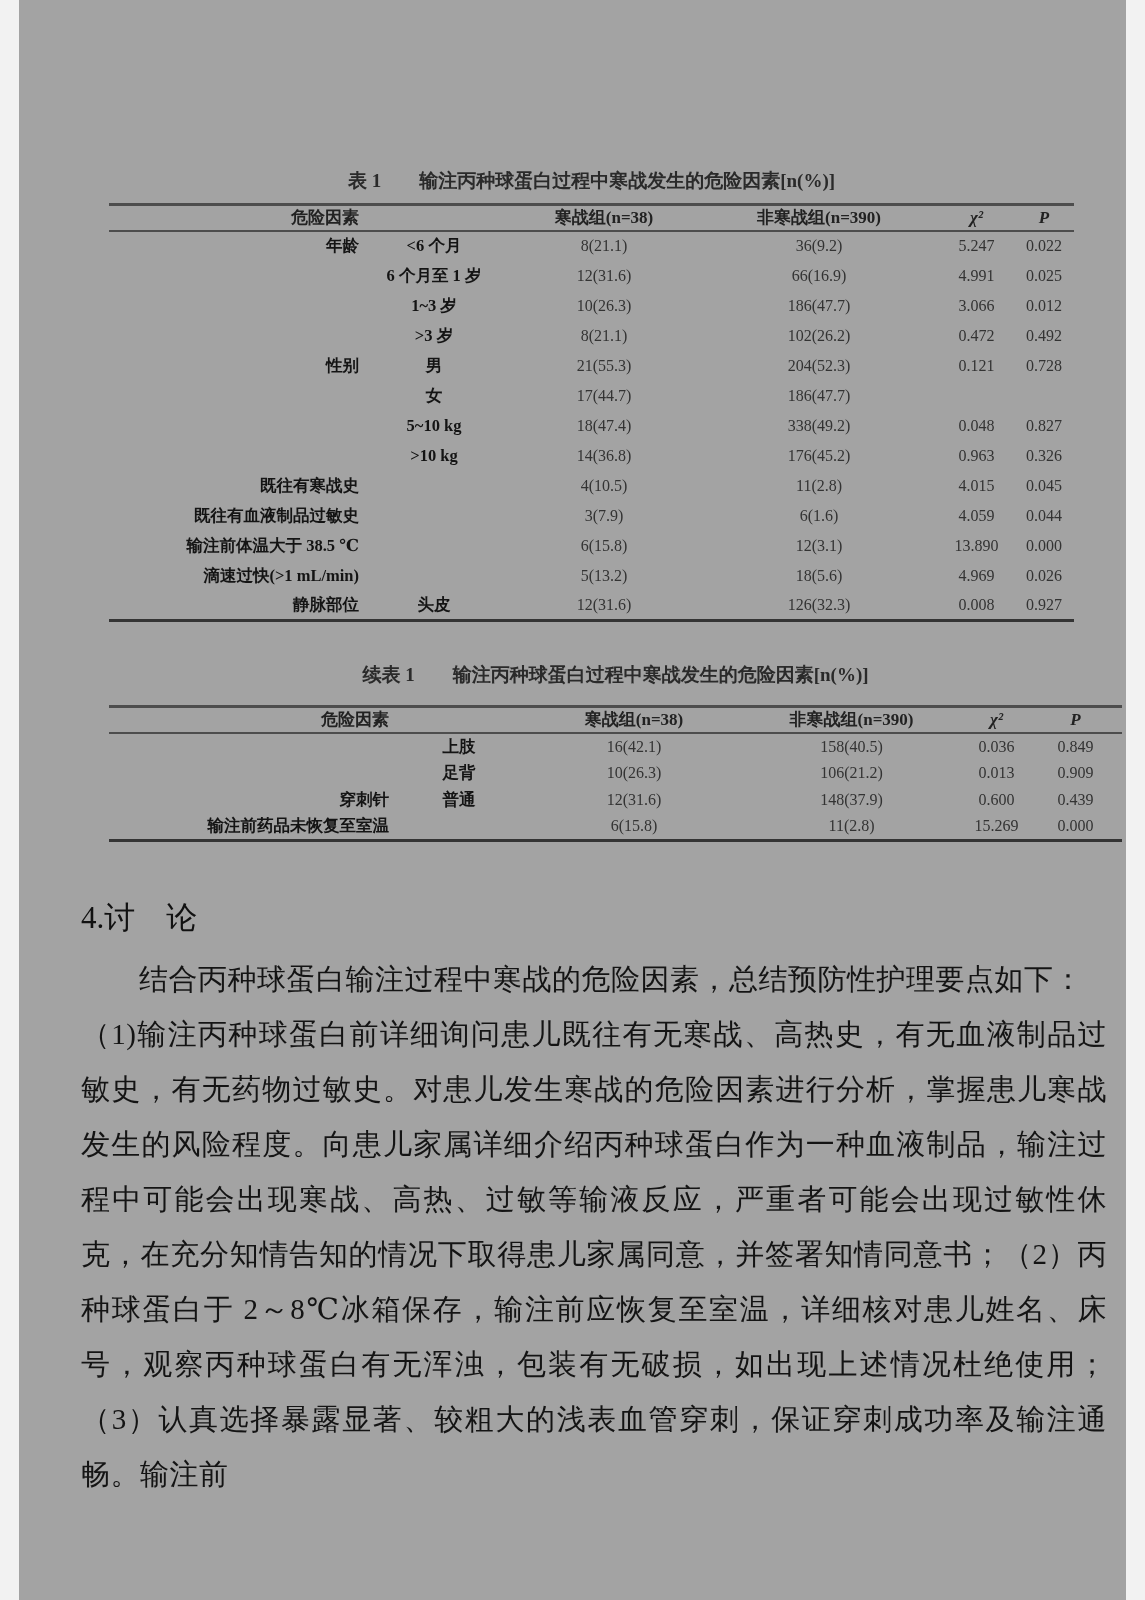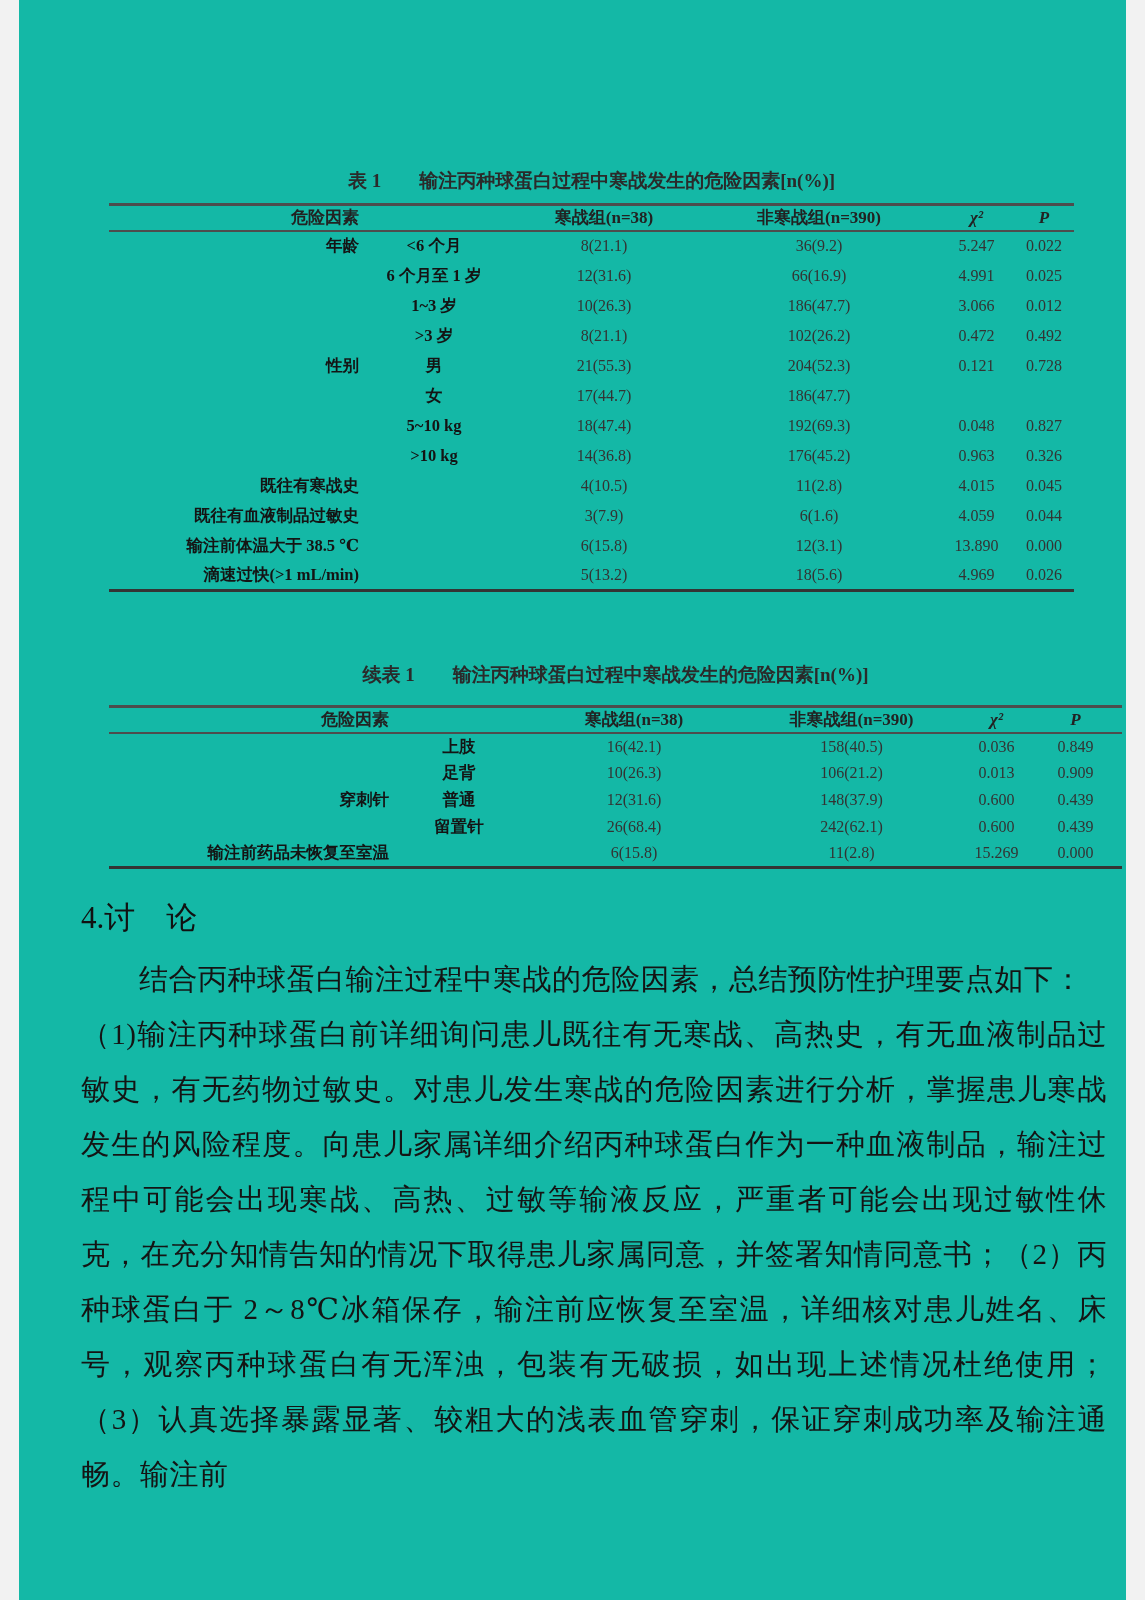--- a/index.html
+++ b/index.html
@@ -1,20 +1,20 @@
 <!DOCTYPE html>
 <html><head>
 <meta charset="utf-8">
 <style>
   html,body { margin:0; padding:0; background:#f2f2f2; }
   .page {
     position:relative;
     width:1107px; height:1600px;
     margin:0 auto;
-    background:#14b8a6;
+    background:#a3a3a3;
     font-family:"Liberation Serif","DejaVu Serif",serif;
     color:#1b1b1b;
     overflow:hidden;
   }
 
   
   .caption {
     position:absolute;
     text-align:center;
     font-weight:bold;
@@ -141,21 +141,21 @@
           <td class="c1">女</td>
           <td class="c2">17(44.7)</td>
           <td class="c3">186(47.7)</td>
           <td class="c4"></td>
           <td class="c5"></td>
         </tr>
         <tr>
           <td class="c0"></td>
           <td class="c1">5~10 kg</td>
           <td class="c2">18(47.4)</td>
-          <td class="c3">192(69.3)</td>
+          <td class="c3">338(49.2)</td>
           <td class="c4">0.048</td>
           <td class="c5">0.827</td>
         </tr>
         <tr>
           <td class="c0"></td>
           <td class="c1">&gt;10 kg</td>
           <td class="c2">14(36.8)</td>
           <td class="c3">176(45.2)</td>
           <td class="c4">0.963</td>
           <td class="c5">0.326</td>
@@ -184,20 +184,28 @@
           <td class="c4">13.890</td>
           <td class="c5">0.000</td>
         </tr>
         <tr>
           <td class="c0">滴速过快(&gt;1 mL/min)</td>
           <td class="c1"></td>
           <td class="c2">5(13.2)</td>
           <td class="c3">18(5.6)</td>
           <td class="c4">4.969</td>
           <td class="c5">0.026</td>
+        </tr>
+        <tr>
+          <td class="c0">静脉部位</td>
+          <td class="c1">头皮</td>
+          <td class="c2">12(31.6)</td>
+          <td class="c3">126(32.3)</td>
+          <td class="c4">0.008</td>
+          <td class="c5">0.927</td>
         </tr>
       </tbody>
     </table>
 
   <div class="caption" id="caption2">
     <span>续表 1</span><span class="cap-title">输注丙种球蛋白过程中寒战发生的危险因素[n(%)]</span>
   </div>
 
   <table class="tbl" id="table2">
     <colgroup>
@@ -237,28 +245,20 @@
         </tr>
         <tr>
           <td class="c0">穿刺针</td>
           <td class="c1">普通</td>
           <td class="c2">12(31.6)</td>
           <td class="c3">148(37.9)</td>
           <td class="c4">0.600</td>
           <td class="c5">0.439</td>
         </tr>
         <tr>
-          <td class="c0"></td>
-          <td class="c1">留置针</td>
-          <td class="c2">26(68.4)</td>
-          <td class="c3">242(62.1)</td>
-          <td class="c4">0.600</td>
-          <td class="c5">0.439</td>
-        </tr>
-        <tr>
           <td class="c0">输注前药品未恢复至室温</td>
           <td class="c1"></td>
           <td class="c2">6(15.8)</td>
           <td class="c3">11(2.8)</td>
           <td class="c4">15.269</td>
           <td class="c5">0.000</td>
         </tr>
       </tbody>
     </table>
 

